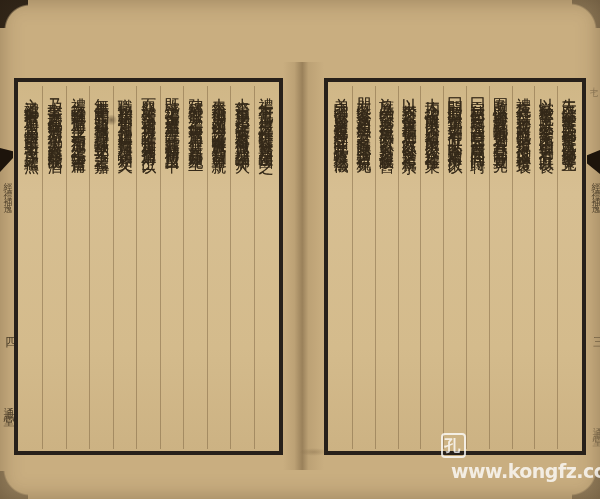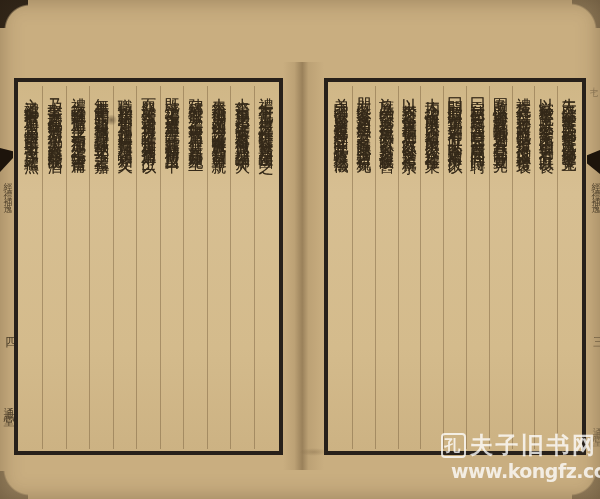--- a/index.html
+++ b/index.html
@@ -120,18 +120,17 @@
   <div class="stain s1"></div>
   <div class="stain s2"></div>
   <div class="corner tl"></div>
   <div class="corner tr"></div>
   <div class="corner bl"></div>
   <div class="corner br"></div>
 
   <div class="watermark">
     <div class="wm-row1">
       <span class="wm-logo">孔</span>
-      <span>夫子旧书网</span>
     </div>
     <div class="wm-row2">www.kongfz.com</div>
   </div>
 
 </div>
 
 </body></html>

